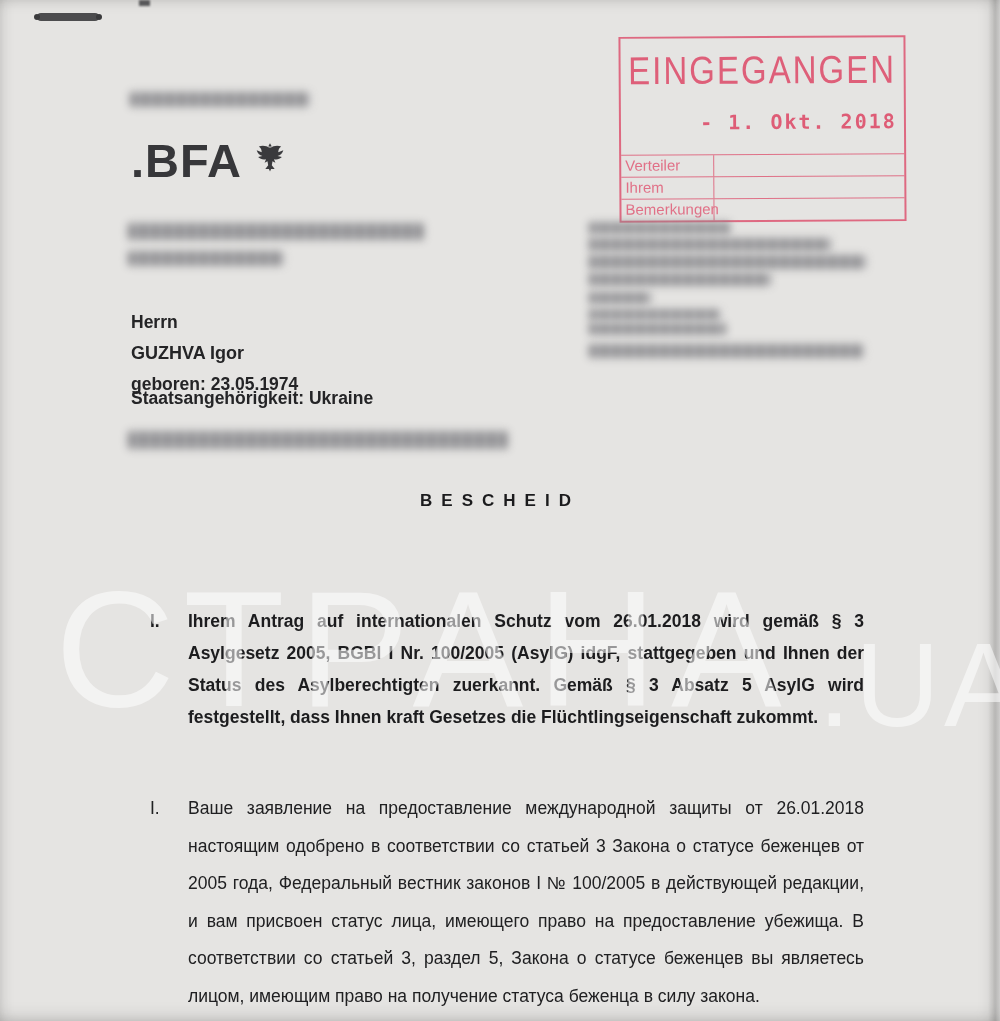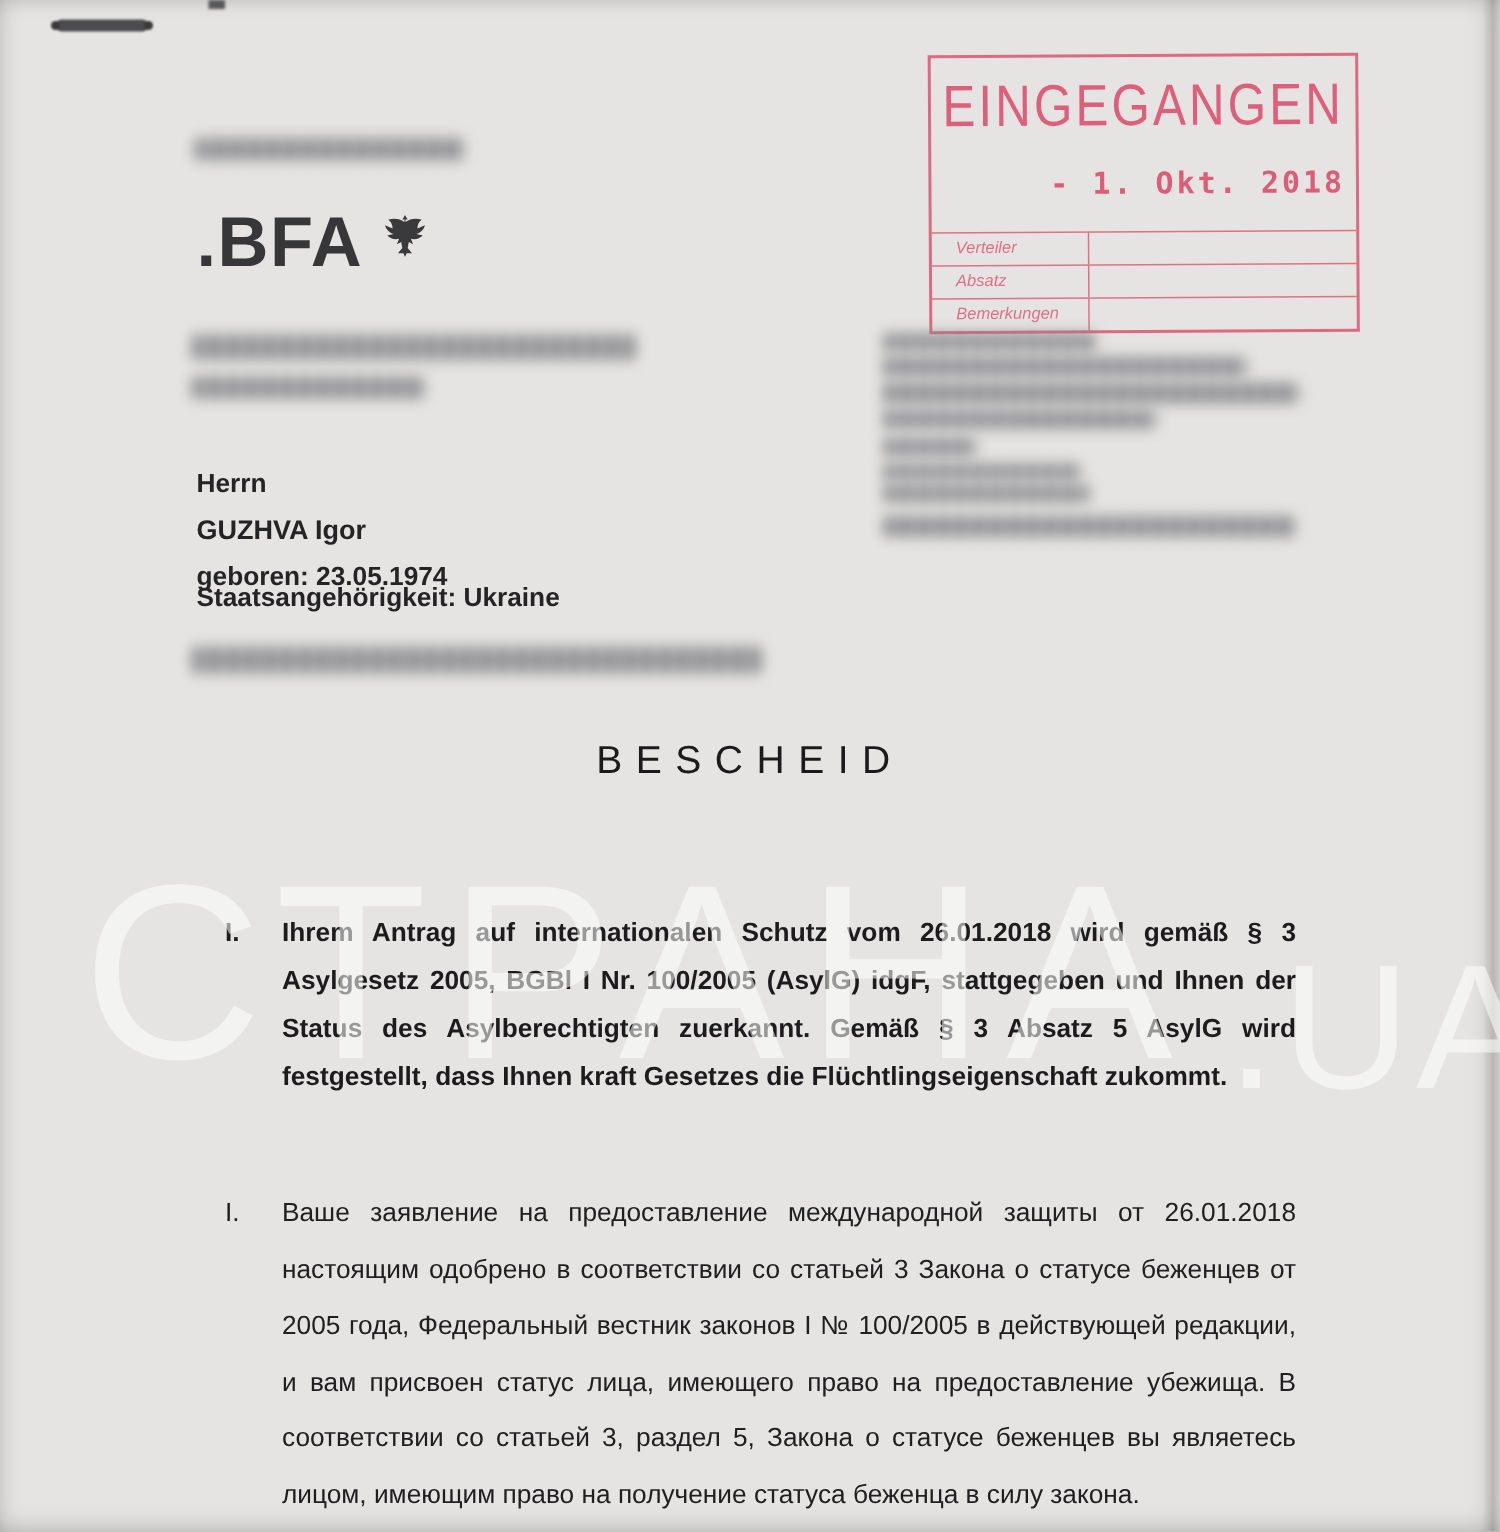--- a/index.html
+++ b/index.html
@@ -57,33 +57,33 @@
     color:#dd5470;box-sizing:border-box;}
   .stamp-title{position:absolute;top:10px;left:0;width:100%;text-align:center;
     font-size:33px;letter-spacing:2px;transform:scaleY(1.18);transform-origin:top;
     color:rgba(221,84,112,.92);white-space:nowrap;}
   .stamp-date{position:absolute;top:72px;left:36px;width:100%;text-align:center;
     font-family:"DejaVu Sans Mono",monospace;font-weight:bold;font-size:20px;
     letter-spacing:2px;color:rgba(221,84,112,.95);white-space:nowrap;}
   .stamp-table{position:absolute;bottom:0;left:0;width:100%;}
   .stamp-row{display:flex;border-top:1.5px solid rgba(221,84,112,.8);height:21px;}
   .stamp-label{width:88px;border-right:1.5px solid rgba(221,84,112,.8);
-    font-size:11px;line-height:20px;padding-left:16px;color:rgba(224,105,130,.95);font-style:italic;}
+    font-size:15px;line-height:20px;padding-left:4px;color:rgba(224,105,130,.95);}
   .stamp-value{flex:1;}
 
   
   .line{position:absolute;left:131px;font-size:17.5px;color:#242426;font-weight:bold;}
   .l-salutation{top:312px;}
   .l-name{top:343px;font-size:18px;}
   .l-birth{top:374px;}
   .l-nat{top:388px;text-align:right;}
 
   
   .h-bescheid{position:absolute;top:491px;left:0;width:100%;text-align:center;
-    font-size:26px;font-weight:normal;letter-spacing:9px;color:#1b1b1d;}
+    font-size:17px;font-weight:bold;letter-spacing:9px;color:#1b1b1d;}
   .h-spruch{position:absolute;top:554px;left:0;width:100%;text-align:center;
     font-size:20px;font-weight:bold;letter-spacing:7px;color:#1b1b1d;}
 
   
   .para{position:absolute;left:150px;width:714px;text-align:justify;text-align-last:left;}
   .para .num{position:absolute;left:0;top:0;}
   .para-de{top:605px;padding-left:0;font-weight:bold;font-size:17.5px;line-height:32px;color:#1c1c1e;}
   .para-de .body{display:block;padding-left:38px;}
   .para-ru{top:790px;font-size:17.5px;line-height:37.5px;color:#202022;}
   .para-ru .body{display:block;padding-left:38px;}
@@ -114,21 +114,21 @@
 
   <div class="stamp">
     <div class="stamp-title">EINGEGANGEN</div>
     <div class="stamp-date">- 1. Okt. 2018</div>
     <div class="stamp-table">
       <div class="stamp-row">
         <div class="stamp-label">Verteiler</div>
         <div class="stamp-value"></div>
       </div>
       <div class="stamp-row">
-        <div class="stamp-label">Absatz</div>
+        <div class="stamp-label">Ihrem</div>
         <div class="stamp-value"></div>
       </div>
       <div class="stamp-row">
         <div class="stamp-label">Bemerkungen</div>
         <div class="stamp-value"></div>
       </div>
     </div>
   </div>
 
   <div class="blur addr-blur1"></div>

